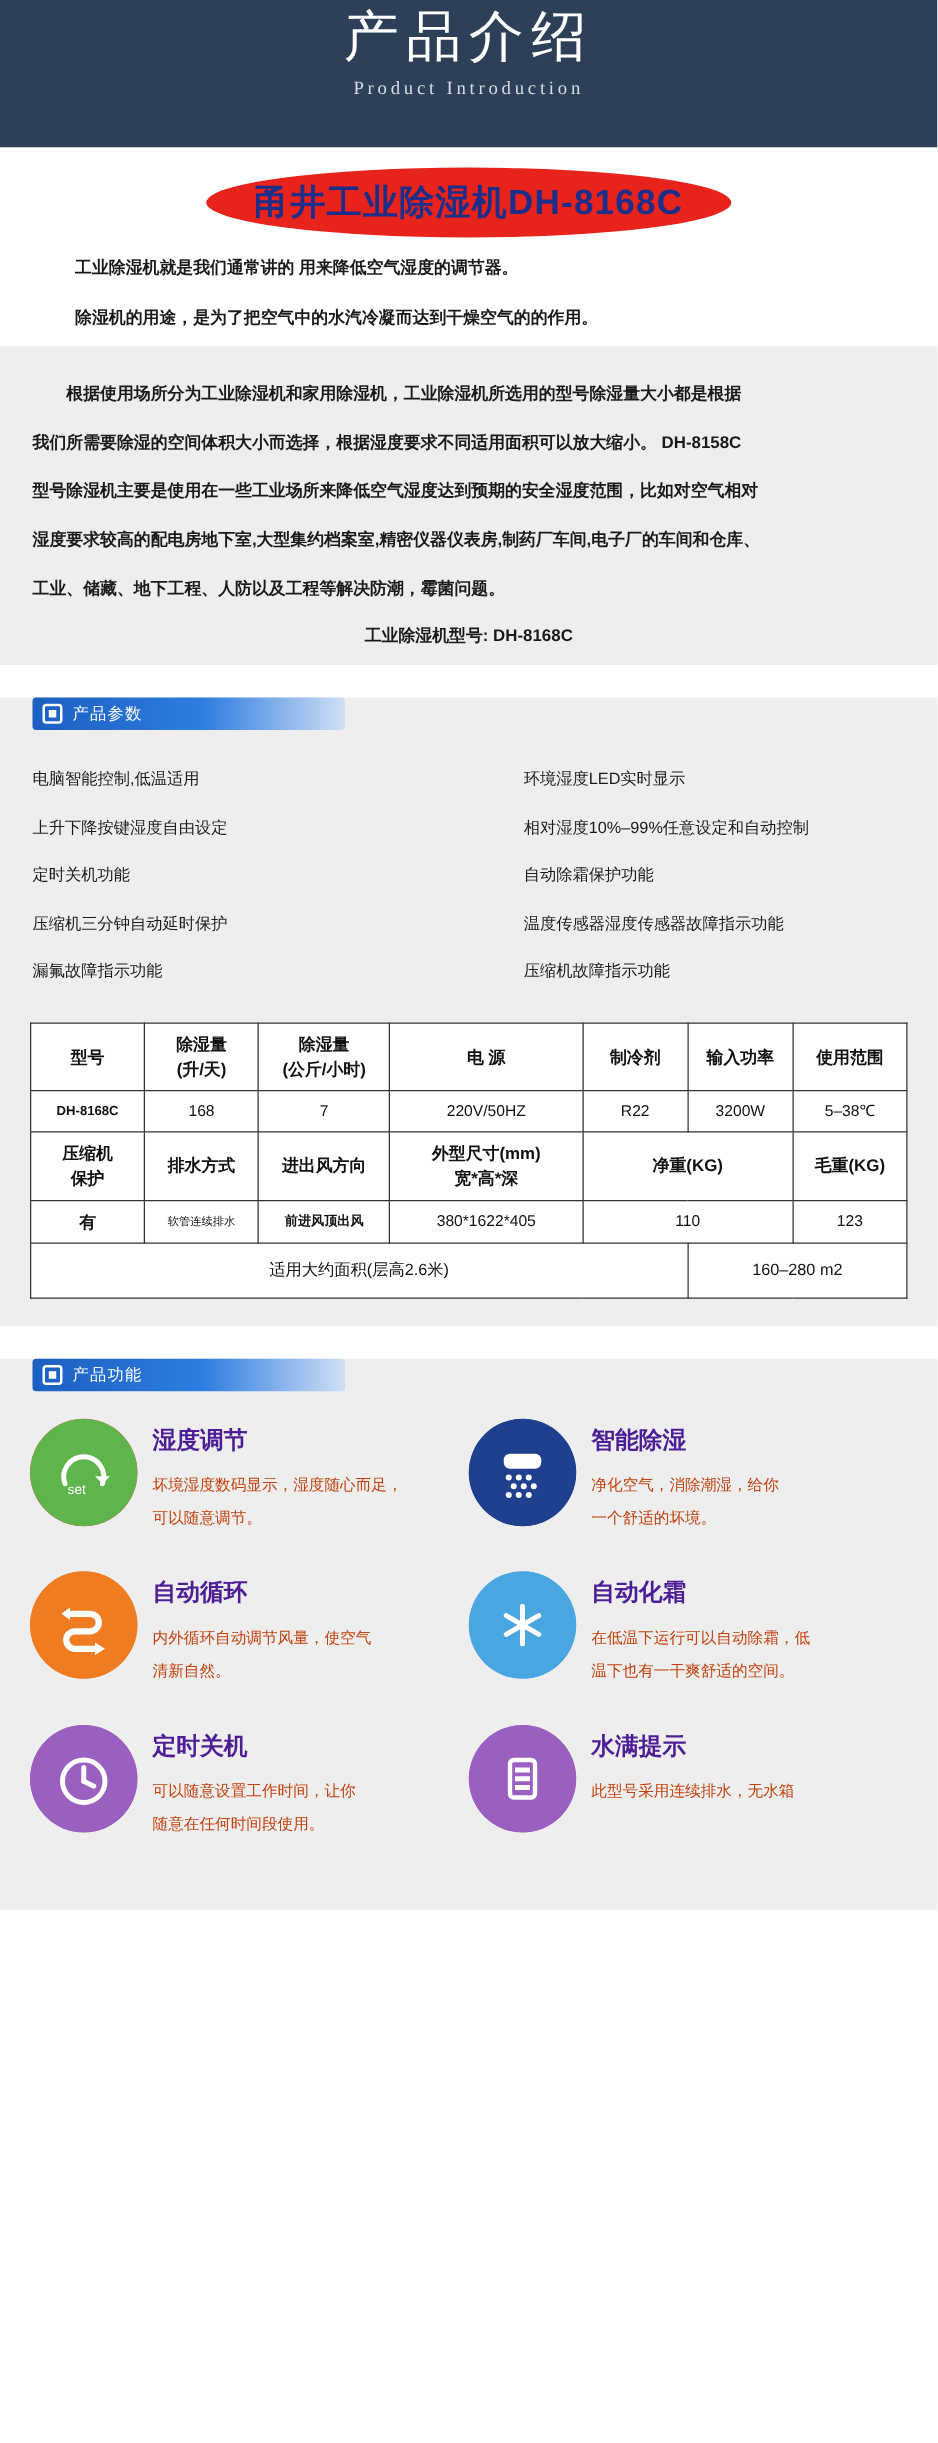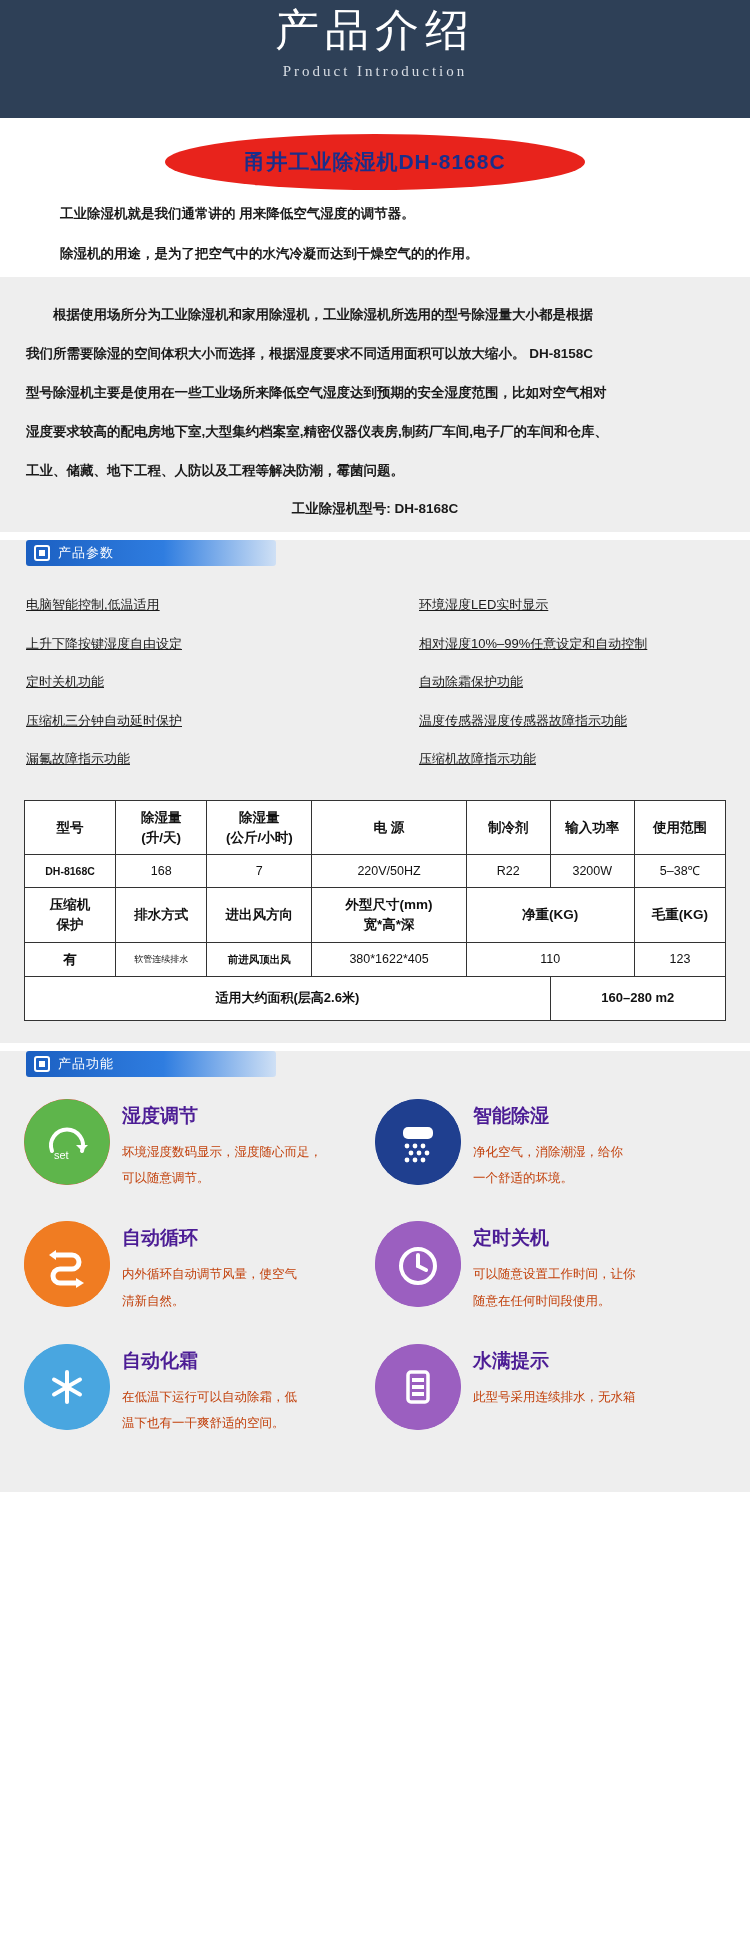--- a/index.html
+++ b/index.html
@@ -42,21 +42,21 @@
   }
   .oval-wrap { text-align:center; }
   .oval {
     display:inline-block;
     background:#e8231c;
     border-radius:50%;
     width:420px;
     height:56px;
     line-height:56px;
     color:#1a2e8a;
-    font-size:21px;
+    font-size:28px;
     font-weight:bold;
     letter-spacing:1px;
   }
   .lede {
     font-size:13.5px;
     color:#1a1a1a;
     font-weight:bold;
     line-height:2.4;
     padding:8px 60px 0 60px;
   }
@@ -80,21 +80,21 @@
     font-size:13.5px;
     font-weight:bold;
     margin-top:10px;
     color:#1a1a1a;
   }
 
   
   .section-head {
     position:relative;
     height:30px;
-    margin:8px 0 0 0;
+    margin:26px 0 0 0;
     background:#eeeeee;
   }
   .sec-bar {
     position:absolute;
     left:26px; top:0;
     height:26px;
     width:250px;
     background:linear-gradient(to right,#1b5fc1 0%, #2f7de0 55%, #cfe0f5 100%);
     border-radius:3px;
   }
@@ -126,21 +126,20 @@
     padding:16px 26px 14px 26px;
   }
   .feat-row {
     display:flex;
     line-height:2.95;
   }
   .feat-row > div {
     width:50%;
     font-size:13px;
     color:#1a1a1a;
-    text-decoration:underline;
   }
   .feat-row > div.right { padding-left:44px; }
 
   
   .table-wrap {
     background:#eeeeee;
     padding:8px 24px 22px 24px;
   }
   table.spec {
     width:100%;
@@ -155,21 +154,21 @@
     padding:7px 2px;
     color:#111;
     line-height:1.45;
   }
   table.spec td.h {
     font-weight:bold;
     font-size:13.5px;
   }
   table.spec td.small { font-size:10.5px; font-weight:bold; }
   table.spec td.tiny { font-size:9px; }
-  table.spec tr.area td { padding:12px 2px; font-weight:bold; font-size:13px; }
+  table.spec tr.area td { padding:12px 2px; font-weight:normal; font-size:13px; }
 
   
   .func-block {
     background:#eeeeee;
     padding:18px 24px 26px 24px;
   }
   .func-grid {
     display:flex;
     flex-wrap:wrap;
   }
@@ -384,36 +383,20 @@
           </svg>
         </div>
         <div class="func-text">
           <div class="func-title">自动循环</div>
           <div class="func-desc">内外循环自动调节风量，使空气</div>
           <div class="func-desc">清新自然。</div>
         </div>
       </div>
 
       <div class="func-cell">
-        <div class="func-icon" style="background:#9b5fc0">
-          <svg width="86" height="86" viewBox="0 0 86 86">
-            <circle cx="43" cy="43" r="43" fill="#9b5fc0"></circle>
-            <circle cx="43" cy="45" r="17" fill="none" stroke="#ffffff" stroke-width="4"></circle>
-            <line x1="43" y1="45" x2="43" y2="34" stroke="#ffffff" stroke-width="4" stroke-linecap="round"></line>
-            <line x1="43" y1="45" x2="51" y2="49" stroke="#ffffff" stroke-width="4" stroke-linecap="round"></line>
-          </svg>
-        </div>
-        <div class="func-text">
-          <div class="func-title">定时关机</div>
-          <div class="func-desc">可以随意设置工作时间，让你</div>
-          <div class="func-desc">随意在任何时间段使用。</div>
-        </div>
-      </div>
-
-      <div class="func-cell">
         <div class="func-icon" style="background:#49a6e0">
           <svg width="86" height="86" viewBox="0 0 86 86">
             <circle cx="43" cy="43" r="43" fill="#49a6e0"></circle>
             <g stroke="#ffffff" stroke-width="4" stroke-linecap="round">
               <line x1="43" y1="28" x2="43" y2="58"></line>
               <line x1="30" y1="35.5" x2="56" y2="50.5"></line>
               <line x1="30" y1="50.5" x2="56" y2="35.5"></line>
             </g>
             <circle cx="43" cy="43" r="4" fill="#ffffff"></circle>
           </svg>
@@ -422,20 +405,36 @@
           <div class="func-title">自动化霜</div>
           <div class="func-desc">在低温下运行可以自动除霜，低</div>
           <div class="func-desc">温下也有一干爽舒适的空间。</div>
         </div>
       </div>
 
       <div class="func-cell">
         <div class="func-icon" style="background:#9b5fc0">
           <svg width="86" height="86" viewBox="0 0 86 86">
             <circle cx="43" cy="43" r="43" fill="#9b5fc0"></circle>
+            <circle cx="43" cy="45" r="17" fill="none" stroke="#ffffff" stroke-width="4"></circle>
+            <line x1="43" y1="45" x2="43" y2="34" stroke="#ffffff" stroke-width="4" stroke-linecap="round"></line>
+            <line x1="43" y1="45" x2="51" y2="49" stroke="#ffffff" stroke-width="4" stroke-linecap="round"></line>
+          </svg>
+        </div>
+        <div class="func-text">
+          <div class="func-title">定时关机</div>
+          <div class="func-desc">可以随意设置工作时间，让你</div>
+          <div class="func-desc">随意在任何时间段使用。</div>
+        </div>
+      </div>
+
+      <div class="func-cell">
+        <div class="func-icon" style="background:#9b5fc0">
+          <svg width="86" height="86" viewBox="0 0 86 86">
+            <circle cx="43" cy="43" r="43" fill="#9b5fc0"></circle>
             <rect x="33" y="28" width="20" height="30" rx="3" fill="none" stroke="#ffffff" stroke-width="3.5"></rect>
             <rect x="37" y="34" width="12" height="4" fill="#ffffff"></rect>
             <rect x="37" y="41" width="12" height="4" fill="#ffffff"></rect>
             <rect x="37" y="48" width="12" height="4" fill="#ffffff"></rect>
           </svg>
         </div>
         <div class="func-text">
           <div class="func-title">水满提示</div>
           <div class="func-desc">此型号采用连续排水，无水箱</div>
           <div class="func-desc"></div>

